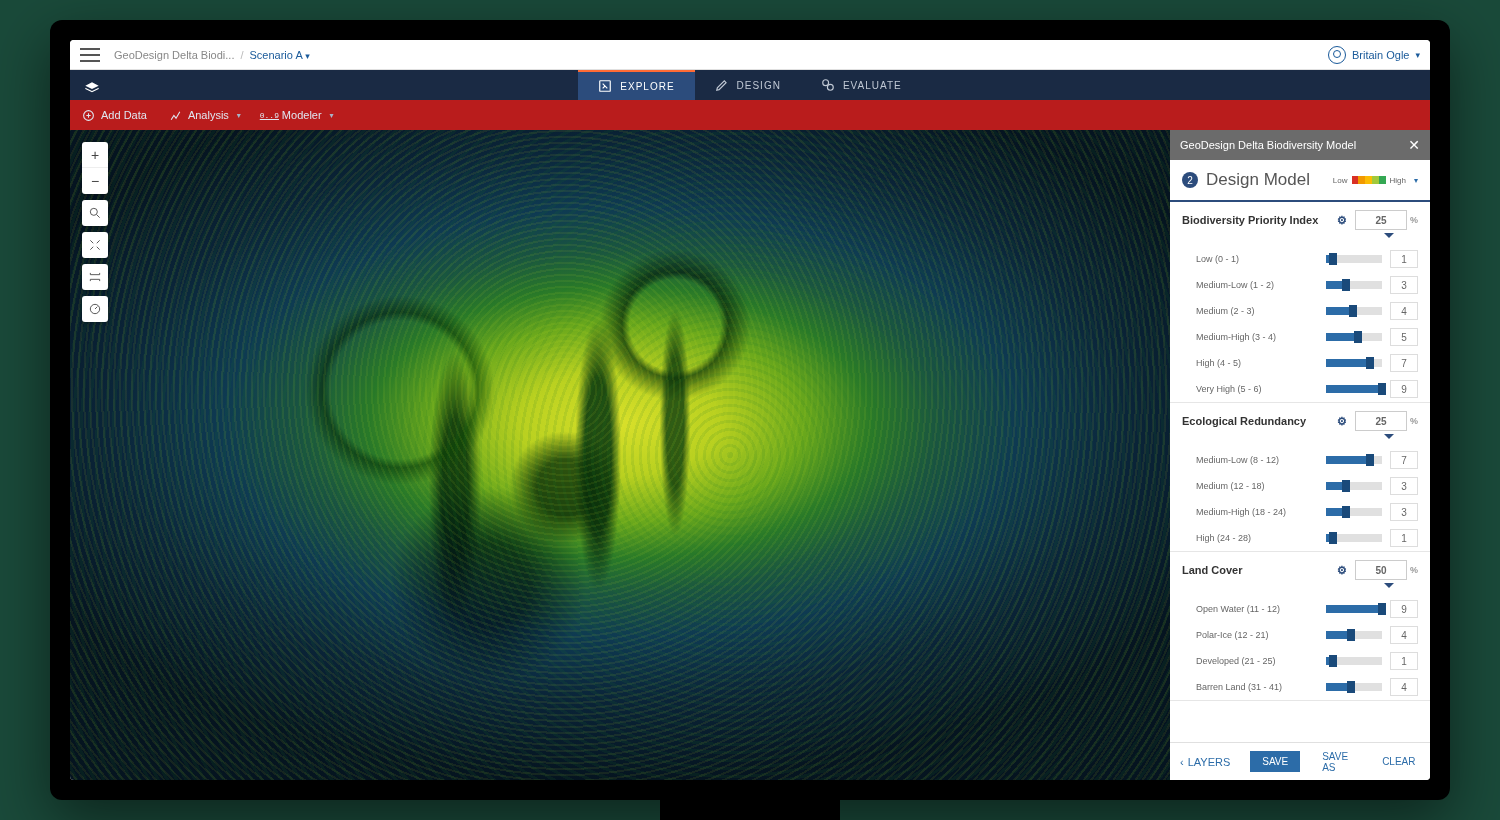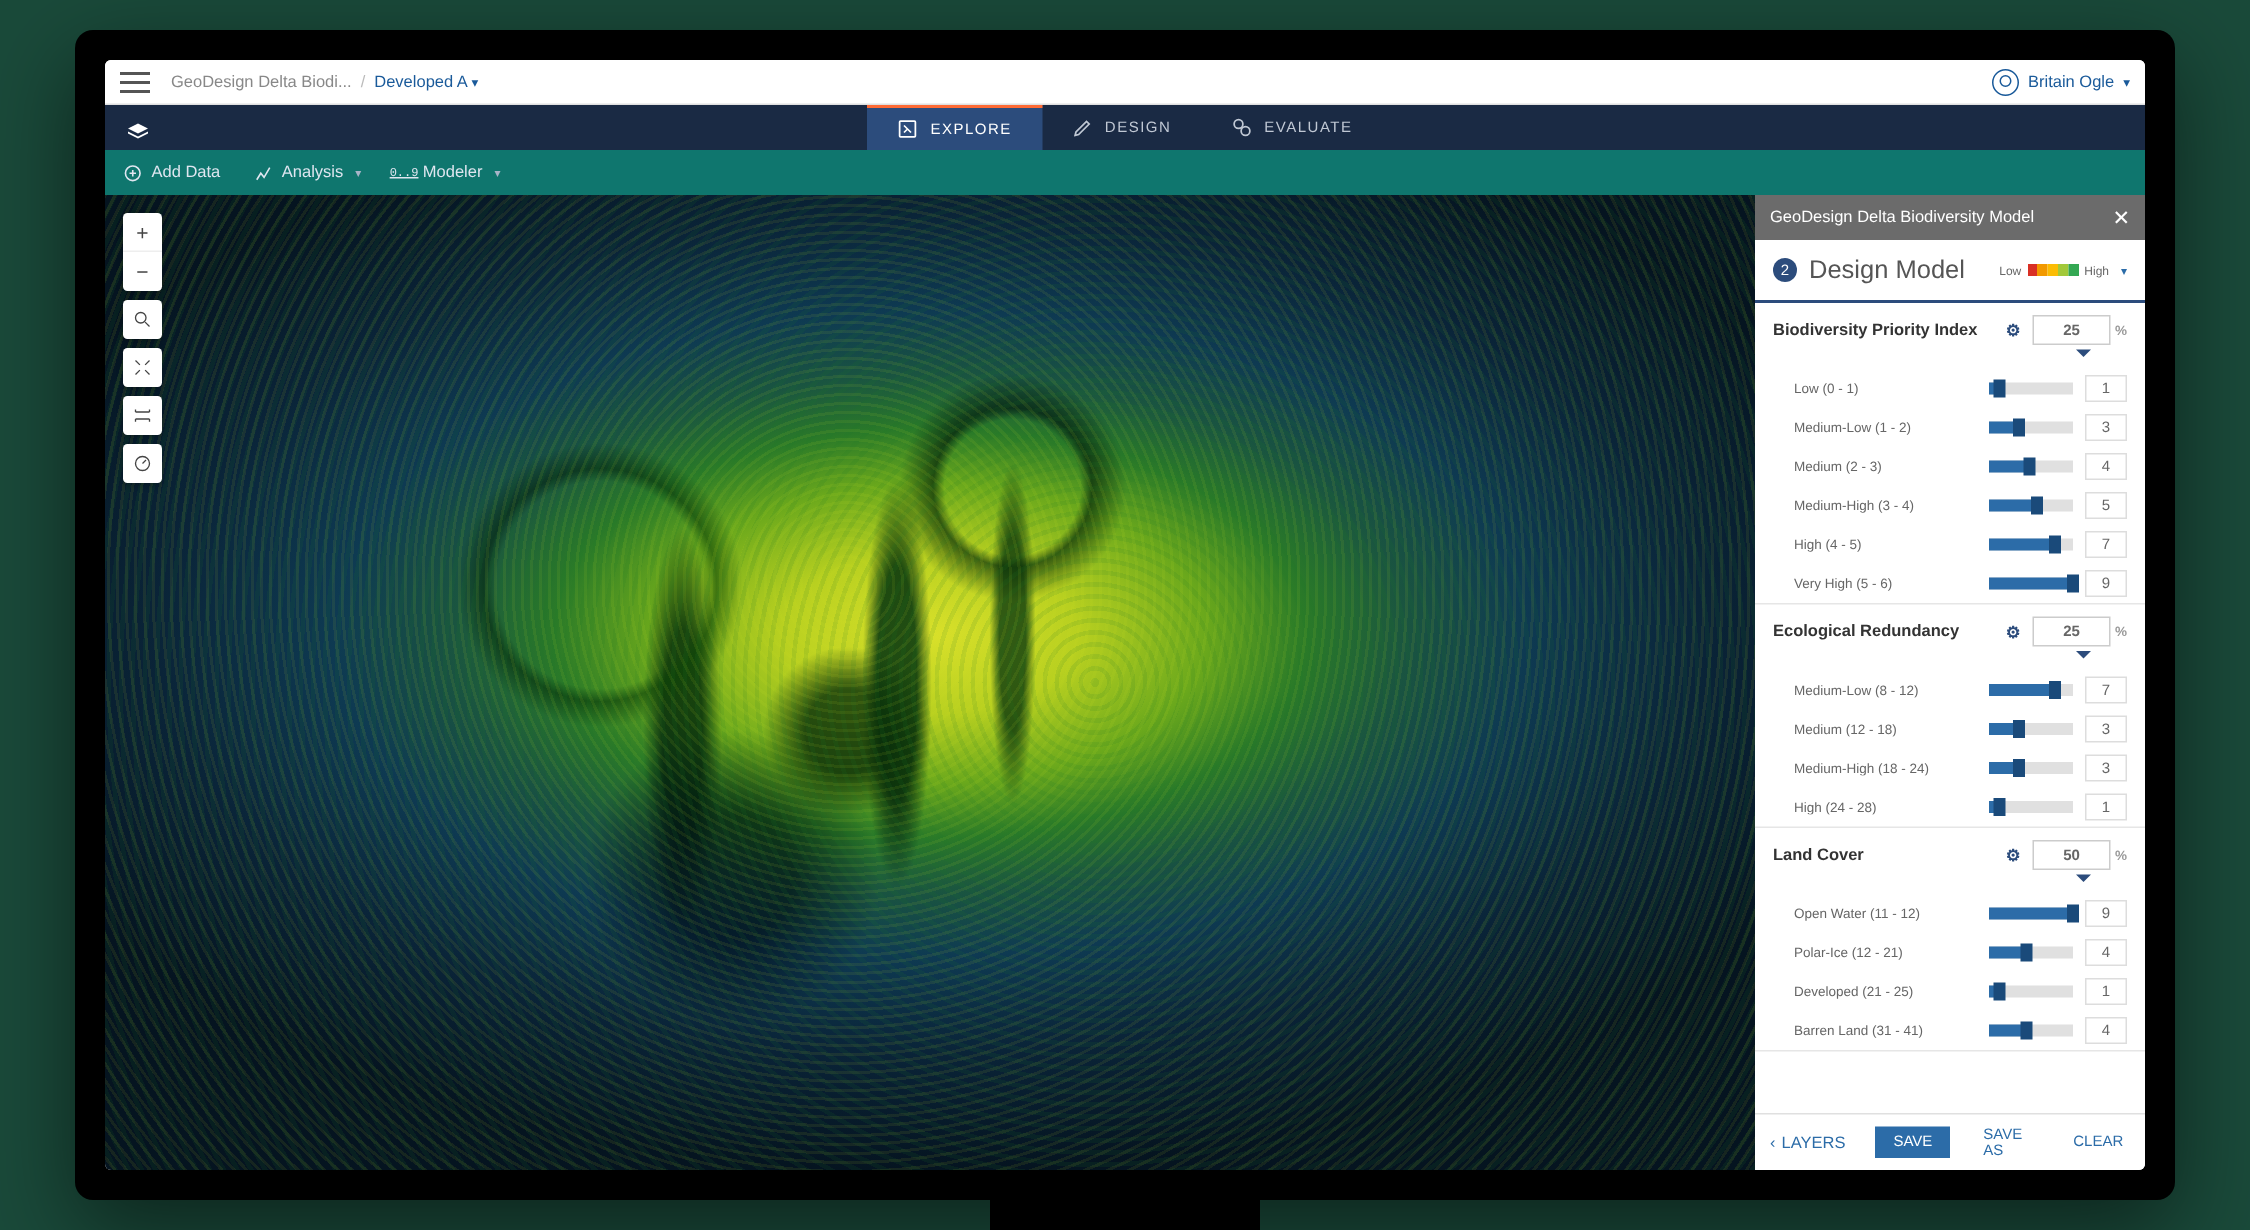--- a/index.html
+++ b/index.html
@@ -23,21 +23,21 @@
 .avatar-circle::before { content:""; width:6px; height:6px; border:1.5px solid #1a5a9a; border-radius:50%; position:relative; top:-1px; }
 
 
 .navtabs { height:30px; background:#1a2a44; display:flex; align-items:flex-end; justify-content:center; gap:0; position:relative; }
 .layer-icon { position:absolute; left:14px; color:#fff; font-size:14px; }
 .navtab { padding:0 20px; height:100%; display:flex; align-items:center; gap:8px; color:#c0c8d4; font-size:10px; letter-spacing:1px; font-weight:500; cursor:pointer; }
 .navtab.active { background:#2c4c7c; color:#fff; border-top:2px solid #ff6b35; }
 .navtab svg, .navtab .ico { width:14px; height:14px; }
 
 
-.toolbar2 { height:30px; background:#0f766e; display:flex; align-items:center; padding:0 12px; gap:22px; font-size:11px; color:#dfe6f0; }
+.toolbar2 { height:30px; background:#b91c1c; display:flex; align-items:center; padding:0 12px; gap:22px; font-size:11px; color:#dfe6f0; }
 .tb-item { display:flex; align-items:center; gap:6px; cursor:pointer; }
 .tb-item::after { content:"▾"; font-size:8px; margin-left:2px; color:#a8b4c8; }
 .tb-item.no-arrow::after { content:none; }
 .tb-ico { width:13px; height:13px; display:inline-flex; align-items:center; justify-content:center; }
 
 
 .main { flex:1; display:flex; position:relative; overflow:hidden; }
 
 
 .map { flex:1; position:relative; background:radial-gradient(ellipse 60% 55% at 50% 45%, #d9e02a 0%, #b8d020 15%, #6aa81c 28%, #2a7a28 38%, #1a5540 48%, #0e3a52 60%, #0a2438 78%, #051420 100%); overflow:hidden; }
@@ -108,21 +108,21 @@
 <div class="screen">
 
   <div class="topbar">
     <div class="hamburger">
           <span></span>
           <span></span>
           <span></span>
         </div>
     <span class="crumb">GeoDesign Delta Biodi...</span>
     <span class="crumb-sep">/</span>
-    <span class="crumb-active">Developed A</span>
+    <span class="crumb-active">Scenario A</span>
     <div class="topbar-right">
       <span class="avatar-circle"></span>
       <span>Britain Ogle</span>
       <span style="font-size:9px;">▾</span>
     </div>
   </div>
 
   <div class="navtabs">
     <span class="layer-icon">
       <svg viewBox="0 0 24 24" width="16" height="16" fill="#fff">

